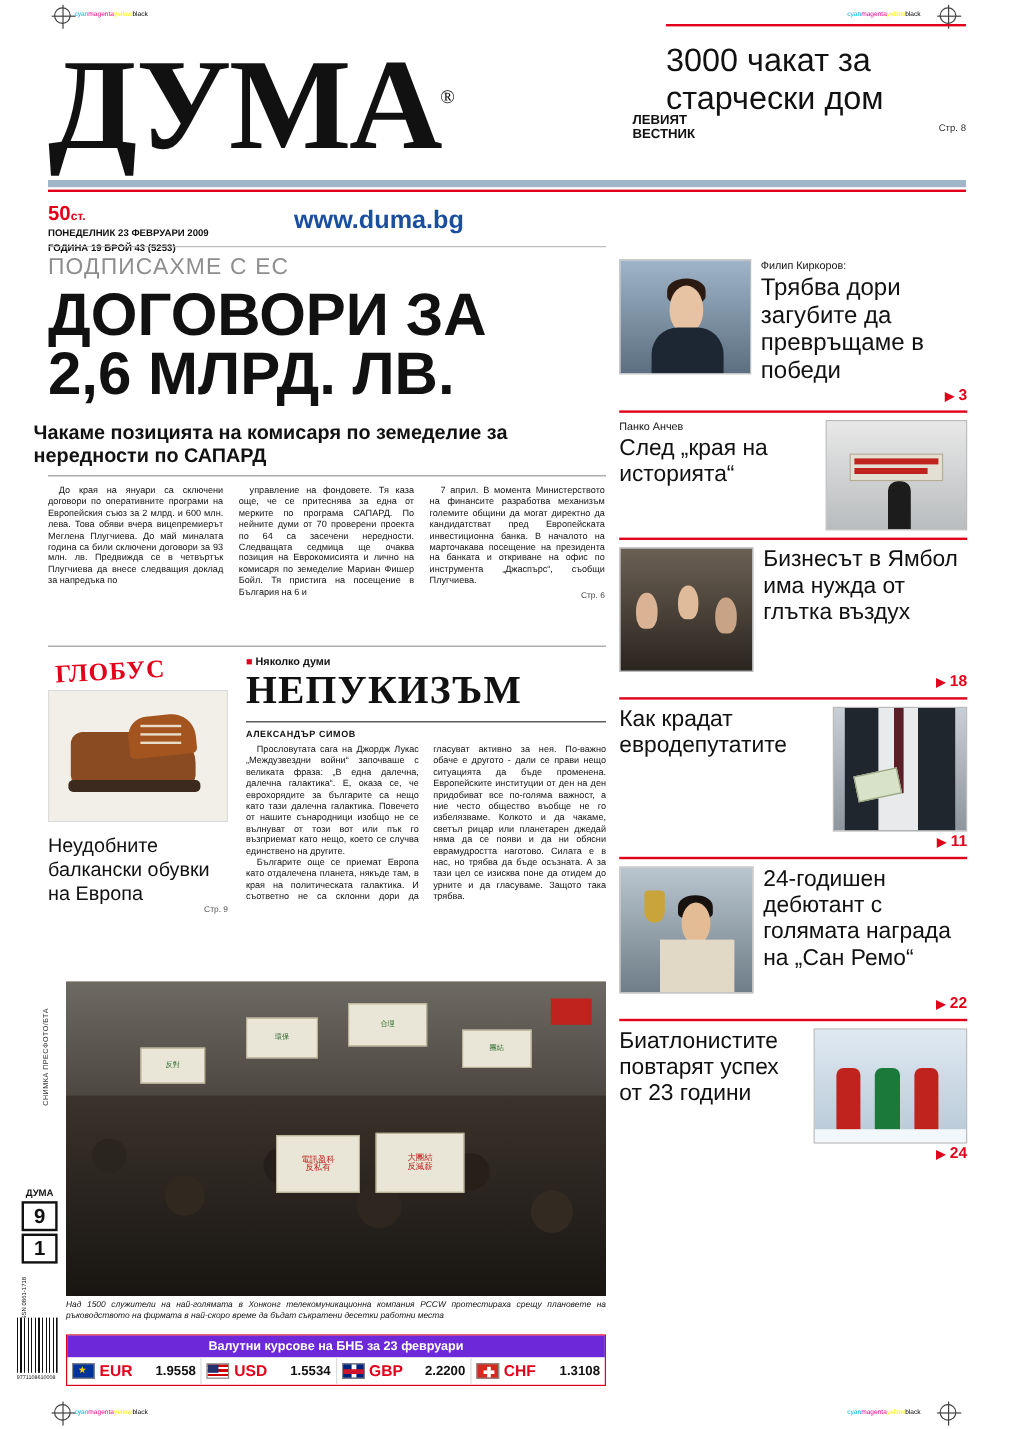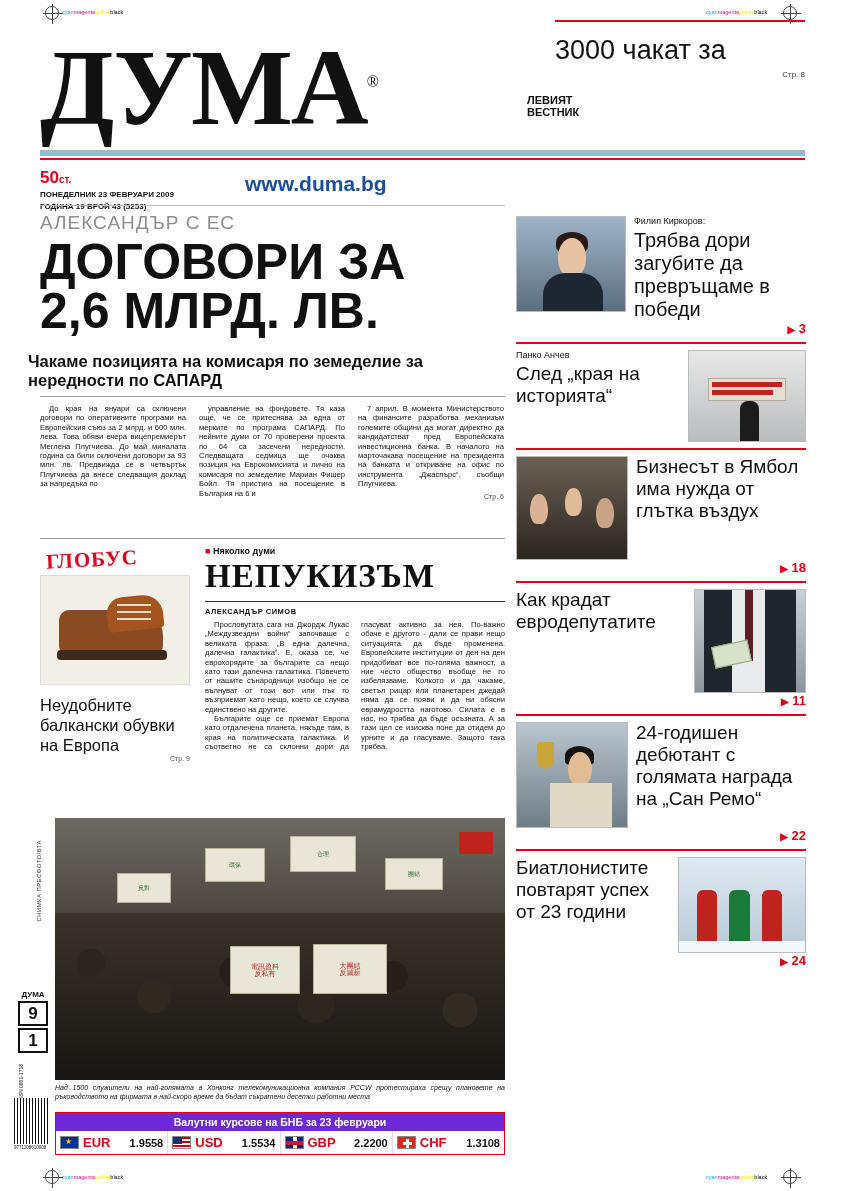--- a/index.html
+++ b/index.html
@@ -226,35 +226,36 @@
     <div class="logo"><span>ДУМА</span><span class="reg">®</span></div>
     <div class="logo-sub">
       <div>ЛЕВИЯТ</div>
       <div>ВЕСТНИК</div>
     </div>
   </div>
 
   <div class="rule-top"></div>
   <div class="toprightbox">
     <div class="hl">3000 чакат за</div>
+    <div class="hl">старчески дом</div>
     <div class="pg">Стр. 8</div>
   </div>
 
   <div class="rule-sep"></div>
   <div class="rule-sep2"></div>
 
   <div class="priceblock">
     <div class="price"><span>50</span><small>ст.</small></div>
     <div class="dateline">ПОНЕДЕЛНИК 23 ФЕВРУАРИ 2009</div>
     <div class="dateline">ГОДИНА 19 БРОЙ 43 (5253)</div>
   </div>
   <div class="siteurl">www.duma.bg</div>
   <div class="rule-under-date"></div>
 
-  <div class="kicker">АЛЕКСАНДЪР С ЕС</div>
+  <div class="kicker">ПОДПИСАХМЕ С ЕС</div>
   <div class="mainhead">
     <div>ДОГОВОРИ ЗА</div>
     <div>2,6 МЛРД. ЛВ.</div>
   </div>
   <div class="subhead">Чакаме позицията на комисаря по земеделие за нередности по САПАРД</div>
   <div class="rule-sub"></div>
 
   <div class="lead-cols">
     <div class="col">
       <p>До края на януари са сключени договори по оперативните програми на Европейския съюз за 2 млрд. и 600 млн. лева. Това обяви вчера вицепремиерът Меглена Плугчиева. До май миналата година са били сключени договори за 93 млн. лв. Предвижда се в четвъртък Плугчиева да внесе следващия доклад за напредъка по</p>

